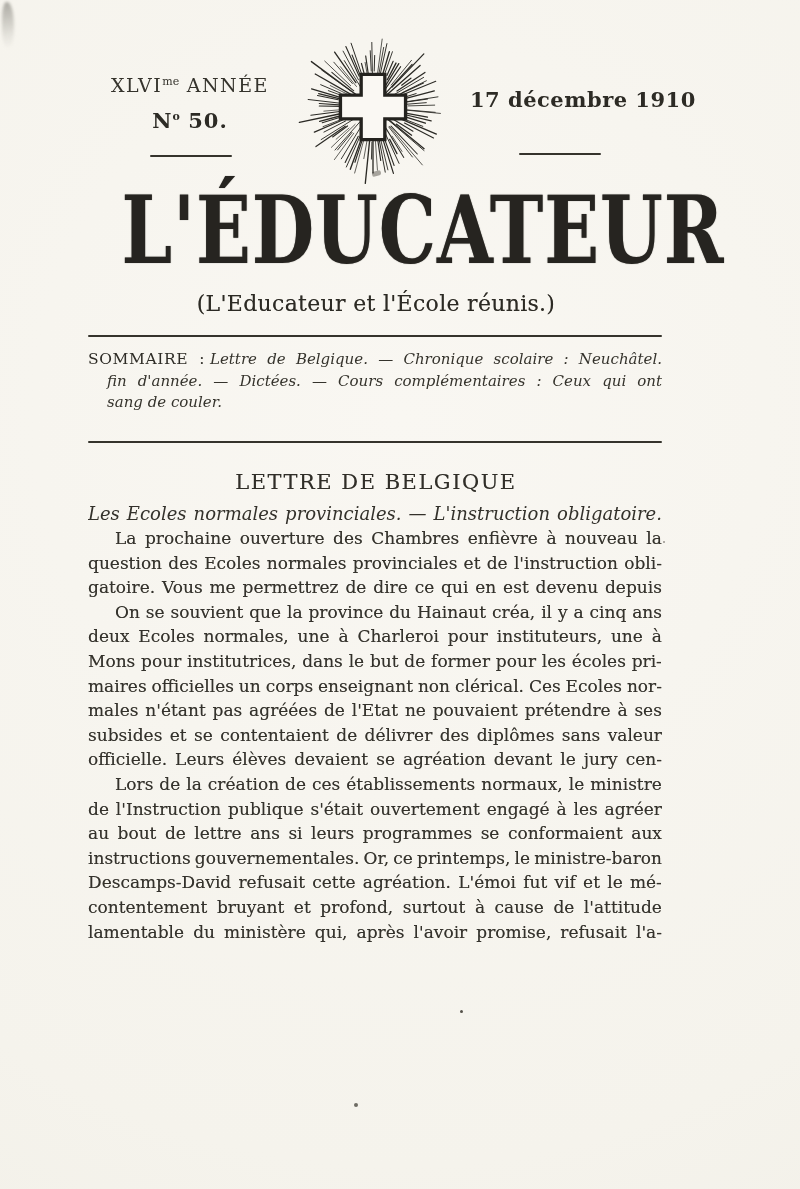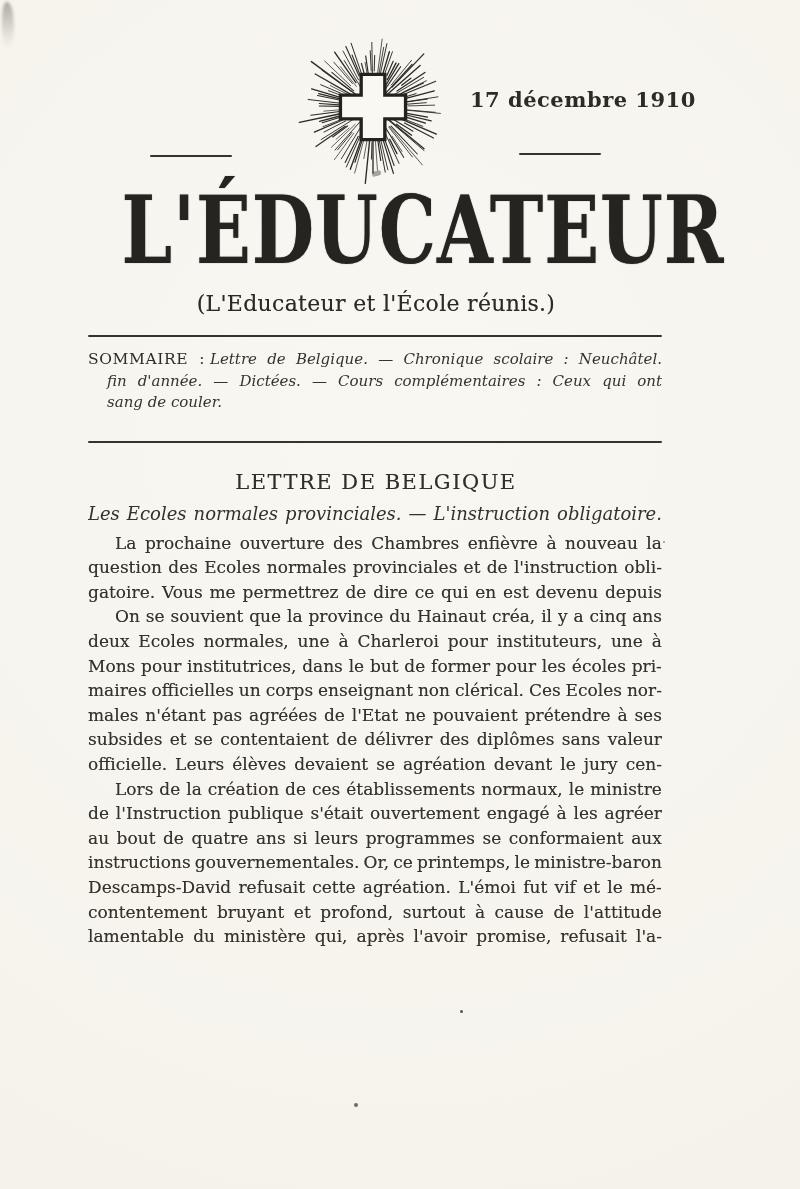--- a/index.html
+++ b/index.html
@@ -48,21 +48,21 @@
   
   .art-heading{left:88px;top:470px;width:576px;text-align:center;
     font-size:21px;letter-spacing:1.5px;color:#302e28;
     text-shadow:0 0 .5px rgba(48,46,40,.4);}
   .art-subheading{left:88px;top:502px;width:574px;
     font-style:italic;font-size:18px;line-height:24px;
     text-align:justify;text-align-last:justify;overflow:hidden;color:#33312b;}
   .body-col{left:88px;top:528px;width:574px;
     font-size:17px;color:#34322c;
     text-shadow:0 0 .5px rgba(50,47,40,.5);}
-  .jline{display:flex;justify-content:space-between;align-items:flex-end;
+  .jline{display:flex;justify-content:space-between;align-items:flex-start;
     height:24.6px;white-space:nowrap;}
   .jline.start{padding-left:27px;}
   .lline{height:24.6px;line-height:24.6px;text-align:left;white-space:nowrap;}
   
   .smudge{left:2px;top:2px;width:12px;height:46px;
     background:linear-gradient(170deg, rgba(110,108,100,.55), rgba(150,148,140,.18) 70%, transparent);
     filter:blur(1.5px);border-radius:40% 60% 50% 50%;}
   .speck{position:absolute;background:#55524a;border-radius:50%;}
   .speck.s1{left:460px;top:1010px;width:3px;height:3px;}
   .speck.s2{left:354px;top:1103px;width:4px;height:4px;opacity:.85;}
@@ -73,20 +73,24 @@
 <body>
 
 <div class="page">
 
   <div class="abs smudge"></div>
   <span class="speck s1"></span>
   <span class="speck s2"></span>
   <span class="speck s3"></span>
   <span class="speck s4"></span>
 
+  <div class="abs hdr-left">
+    <div class="hdr-annee"><span>XLVI</span><sup>me</sup>&nbsp;<span>ANNÉE</span></div>
+    <div class="hdr-no"><span>N</span><sup>o</sup>&nbsp;<span>50.</span></div>
+  </div>
   <div class="rule thin" style="left:150px;top:155px;width:82px;"></div>
 
   <svg id="starburst" class="abs emblem" viewBox="-78 -78 156 156">
     <line x1="35.6" y1="-1.1" x2="62.5" y2="-1.9" stroke="#2b2a25" stroke-width="0.86" stroke-linecap="round"></line>
       <line x1="17.6" y1="1.5" x2="63.0" y2="5.4" stroke="#2b2a25" stroke-width="0.90" stroke-linecap="round"></line>
       <line x1="19.4" y1="1.8" x2="68.3" y2="6.5" stroke="#2b2a25" stroke-width="0.85" stroke-linecap="round"></line>
       <line x1="26.0" y1="4.9" x2="55.2" y2="10.3" stroke="#2b2a25" stroke-width="1.27" stroke-linecap="round"></line>
       <line x1="33.8" y1="8.1" x2="58.9" y2="14.0" stroke="#2b2a25" stroke-width="1.29" stroke-linecap="round"></line>
       <line x1="22.2" y1="6.8" x2="53.0" y2="16.4" stroke="#2b2a25" stroke-width="1.38" stroke-linecap="round"></line>
       <line x1="26.1" y1="10.1" x2="50.5" y2="19.6" stroke="#2b2a25" stroke-width="0.96" stroke-linecap="round"></line>
@@ -367,21 +371,21 @@
           <span>ouvertement</span>
           <span>engagé</span>
           <span>à</span>
           <span>les</span>
           <span>agréer</span>
         </div>
       <div class="jline">
           <span>au</span>
           <span>bout</span>
           <span>de</span>
-          <span>quatre</span>
+          <span>lettre</span>
           <span>ans</span>
           <span>si</span>
           <span>leurs</span>
           <span>programmes</span>
           <span>se</span>
           <span>conformaient</span>
           <span>aux</span>
         </div>
       <div class="jline">
           <span>instructions</span>

